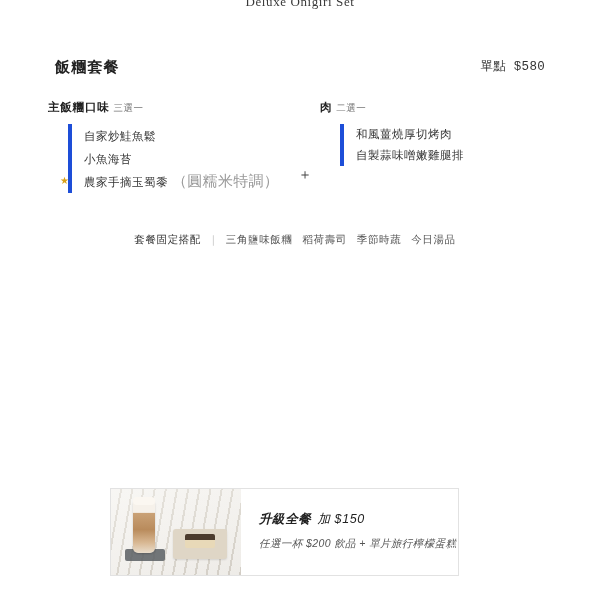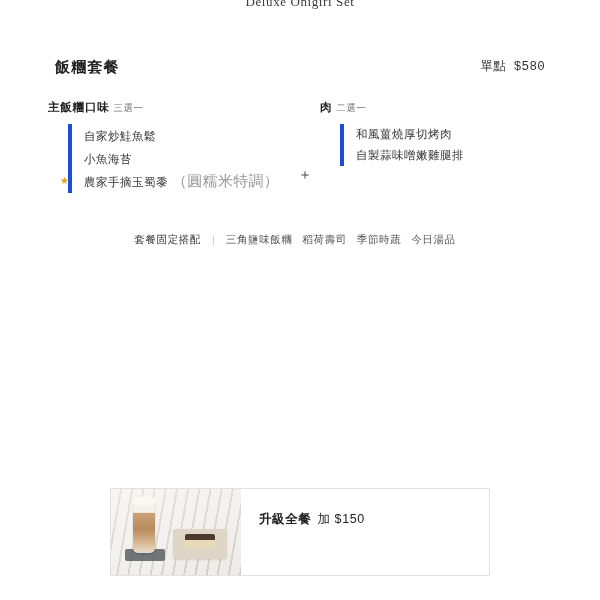--- a/index.html
+++ b/index.html
@@ -176,27 +176,28 @@
   .sec2-desc .note {
     font-size: 9.5px;
     color: #999;
   }
 
   
   .card {
     position: absolute;
     top: 488px;
     left: 110px;
-    width: 380px;
+    width: 349px;
     height: 88px;
     border: 1px solid #e2e2e2;
     background: #fff;
     display: flex;
     align-items: stretch;
     box-sizing: border-box;
+    font-style: italic;
   }
   .card-photo {
     width: 130px;
     position: relative;
     overflow: hidden;
     background: linear-gradient(160deg, #efece6 0%, #e4e0d8 55%, #d9d4cb 100%);
   }
   .photo-table {
     position: absolute;
     inset: 0;
@@ -336,16 +337,17 @@
       <div class="coaster"></div>
       <div class="glass"></div>
       <div class="glass-foam"></div>
       <div class="plate"></div>
       <div class="cake"></div>
     </div>
     <div class="card-body">
       <div class="card-title">
         <b>升級全餐</b><span class="add">加 $150</span>
       </div>
+      <div class="card-sub">任選一杯 $200 飲品 + 單片旅行檸檬蛋糕</div>
     </div>
   </div>
 
 </div>
 
 </body></html>

